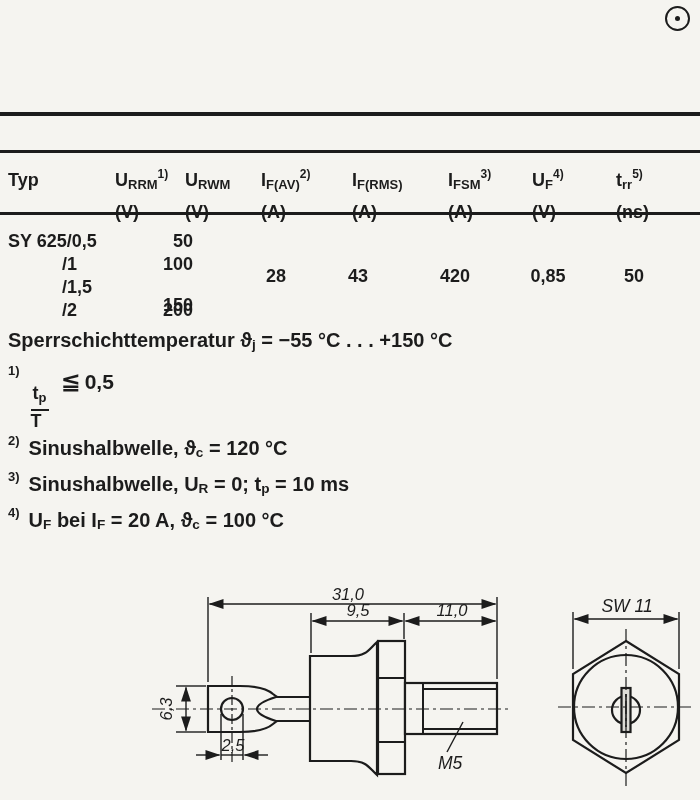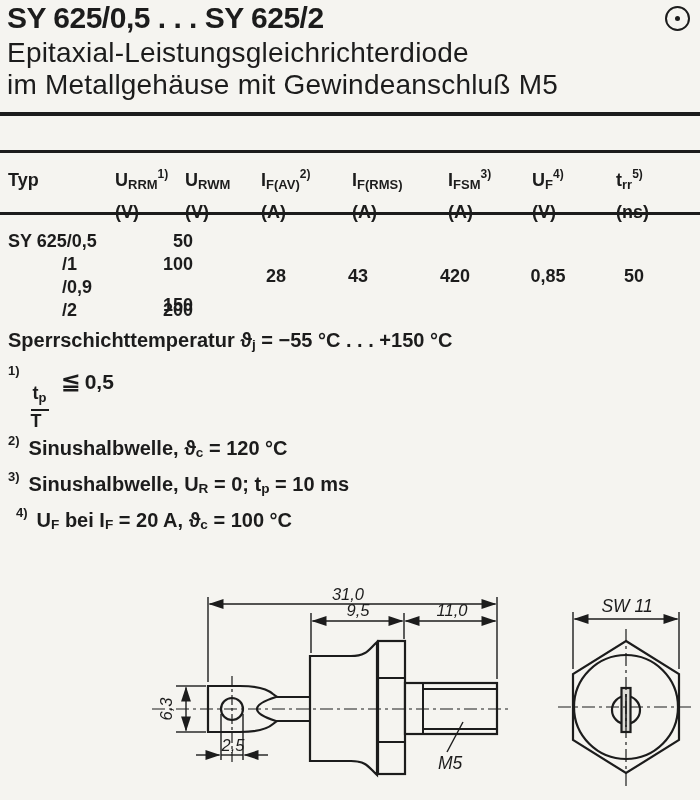--- a/index.html
+++ b/index.html
@@ -26,45 +26,40 @@
   .th sub{font-size:13px; vertical-align:-3px; letter-spacing:0;}
   .th sup{font-size:12px; vertical-align:8px;}
   .cell{font-size:18px; font-weight:bold; white-space:nowrap;}
   .urrm{width:78px; text-align:right;}
   .sv{transform:translateX(-50%);}
   
   .jline{left:8px; top:329px; font-size:20px; font-weight:bold; white-space:nowrap;}
   .fn{left:8px; font-size:20px; font-weight:bold; white-space:nowrap;}
   .fn .mark, .fnmark{font-size:13px; vertical-align:10px; margin-right:9px;}
   .fn sub, .jline sub{font-size:0.68em; vertical-align:-0.18em;}
-  .fn2{top:433px;text-align:center;} .fn3{top:469px;} .fn4{top:505px;margin-left:8px;} .fn5{top:541px;}
+  .fn2{top:433px;text-align:center;} .fn3{top:469px;} .fn4{top:505px;} .fn5{top:541px;}
   .fn1{top:363px;}
   .frac{display:inline-flex; flex-direction:column; align-items:flex-start; vertical-align:-14px; margin:0 12px 0 2px; font-size:18px; line-height:20px;}
   .fnum{border-bottom:2.2px solid #1c1c1c; padding:0 2px 1px 2px;}
   .fnum sub{font-size:13px; vertical-align:-3px;}
   .frest{font-size:21px; vertical-align:-4px;}
   .frest .leq{font-size:24px; font-family:"DejaVu Sans",sans-serif; margin-right:4px;}
   
   svg text{font-family:"Liberation Sans","DejaVu Sans",sans-serif; font-style:italic; fill:#1c1c1c;}
   .dimlab{font-size:16.5px;}
   .biglab{font-size:17.5px;}
 </style>
 </head>
 <body>
 
 <div class="page">
 
-  <div class="abs title">SY 625/0,5 . . . SY 625/2</div>
   <div class="abs corner-icon">
       <span class="dot"></span>
     </div>
-  <div class="abs subtitle">
-    <div>Epitaxial-Leistungsgleichrichterdiode</div>
-    <div>im Metallgehäuse mit Gewindeanschluß M5</div>
-  </div>
 
   <div class="abs rule rule1"></div>
   <div class="abs rule rule2"></div>
   <div class="abs rule rule3"></div>
 
   <div class="abs th" style="left:8px">
       <span class="sym"><span>Typ</span><sub></sub><sup></sup></span>
       <span class="unit"></span>
     </div>
   <div class="abs th" style="left:115px">
@@ -91,21 +86,21 @@
       <span class="sym"><span>U</span><sub>F</sub><sup>4)</sup></span>
       <span class="unit">(V)</span>
     </div>
   <div class="abs th" style="left:616px">
       <span class="sym"><span>t</span><sub>rr</sub><sup>5)</sup></span>
       <span class="unit">(ns)</span>
     </div>
 
   <div class="abs cell" style="left:8px;  top:231px">SY 625/0,5</div>
   <div class="abs cell" style="left:62px; top:254px">/1</div>
-  <div class="abs cell" style="left:62px; top:277px">/0,9</div>
+  <div class="abs cell" style="left:62px; top:277px">/1,5</div>
   <div class="abs cell" style="left:62px; top:300px">/2</div>
 
   <div class="abs cell urrm" style="left:115px; top:231px">50</div>
   <div class="abs cell urrm" style="left:115px; top:254px">100</div>
   <div class="abs cell urrm" style="left:115px; top:295px">150</div>
   <div class="abs cell urrm" style="left:115px; top:300px">200</div>
 
   <div class="abs cell sv" style="left:276px; top:266px">28</div>
   <div class="abs cell sv" style="left:358px; top:266px">43</div>
   <div class="abs cell sv" style="left:455px; top:266px">420</div>

